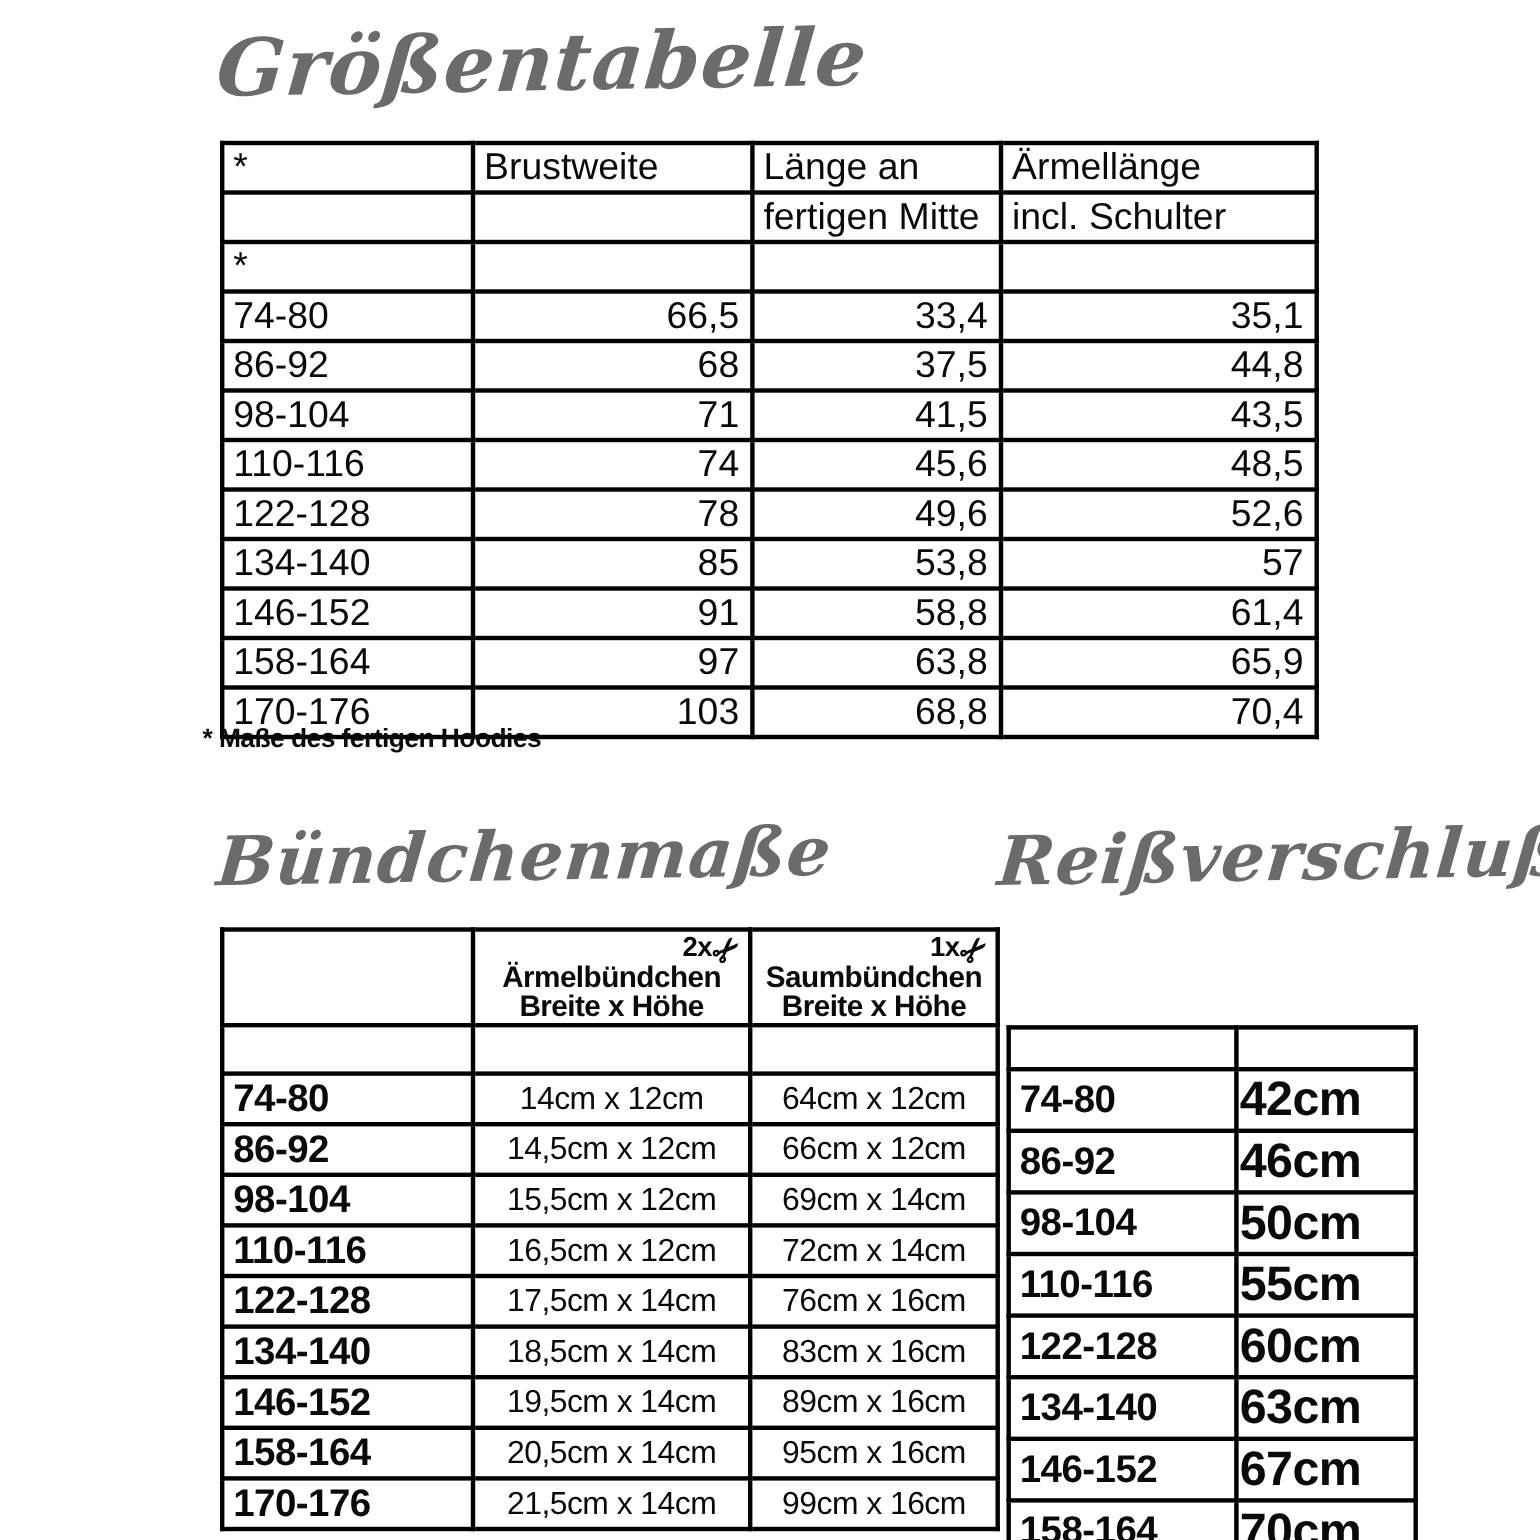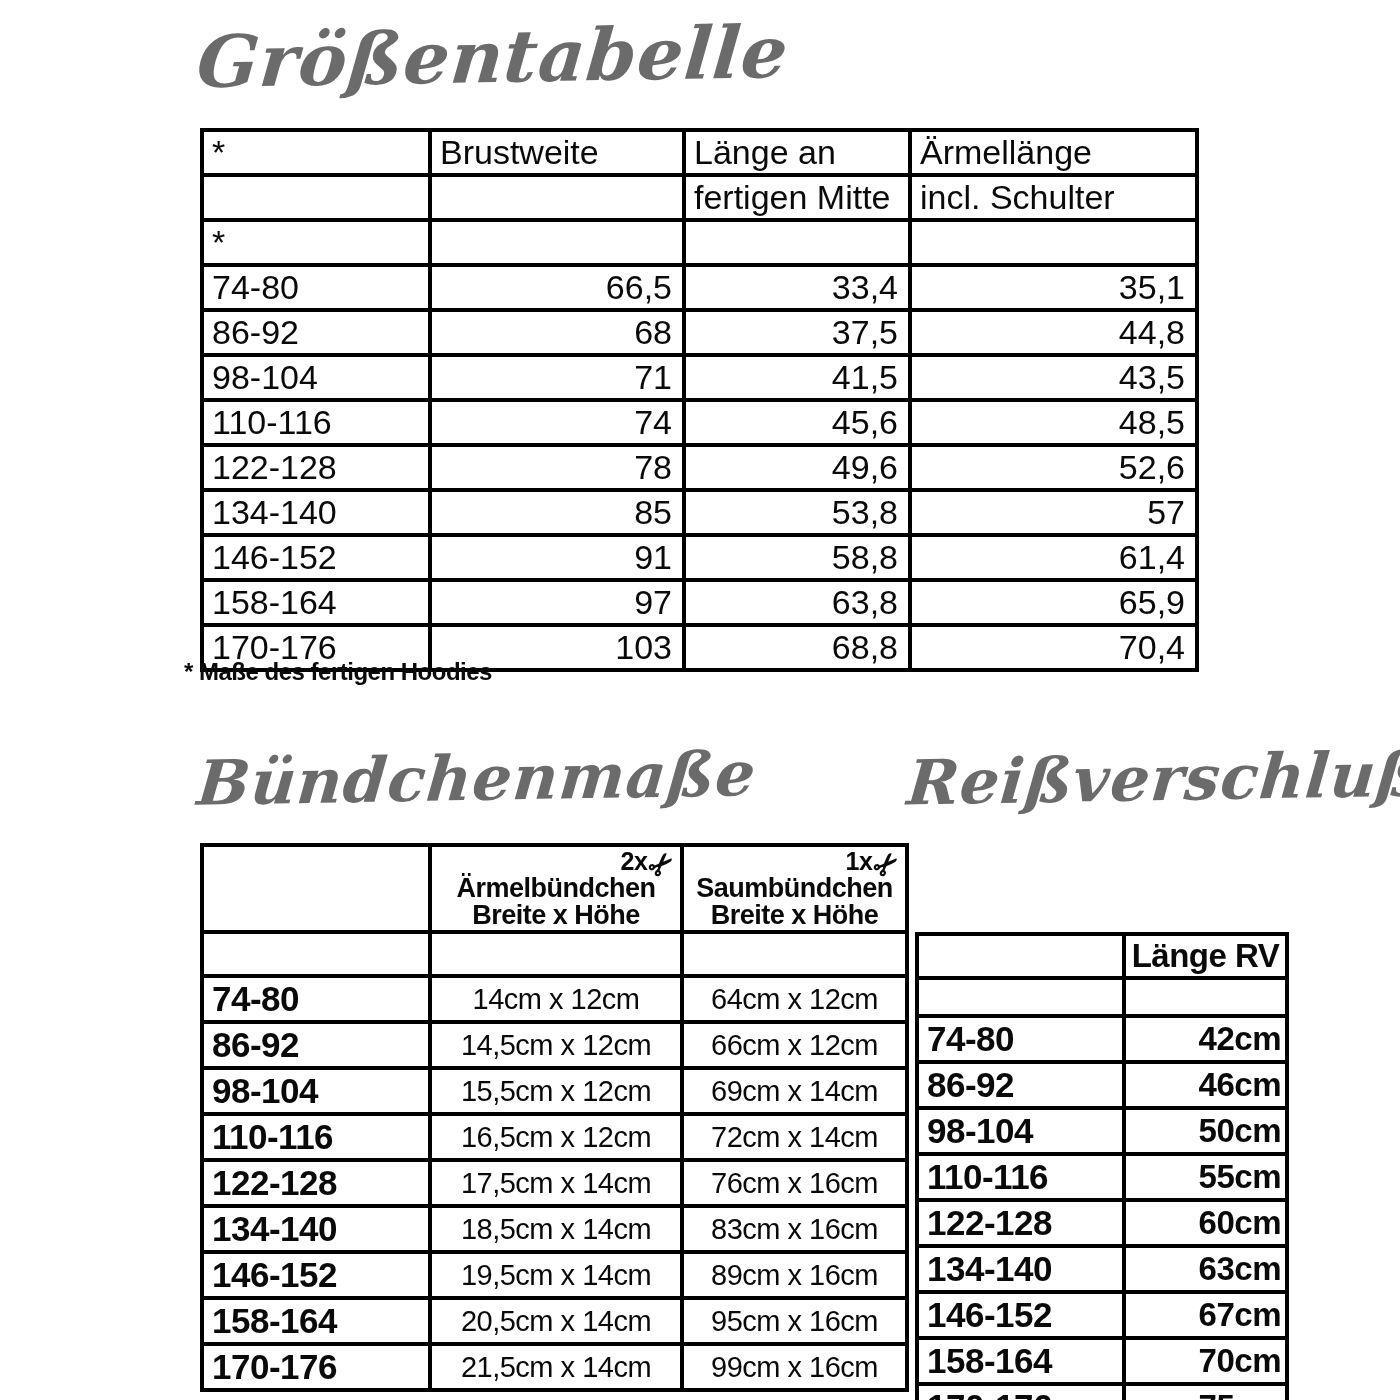--- a/index.html
+++ b/index.html
@@ -25,21 +25,21 @@
 
   
   .main td{font-size:34px;}
   .lbl{text-align:left;padding-left:8px;}
   .num{text-align:right;padding-right:10px;}
 
   
   .cuff td, .rv td{letter-spacing:-0.5px;}
   .cuff .lbl, .rv .lbl{font-size:35px;font-weight:bold;padding-left:8px;}
   .cuff .val{text-align:center;font-weight:normal;font-size:29px;}
-  .rv .val{text-align:right;font-weight:bold;font-size:33px;padding-right:4px;}
+  .rv .val{text-align:left;font-weight:bold;font-size:44px;padding-right:4px;}
   .rv .hdr{text-align:center;font-weight:bold;font-size:33px;}
   td.ghost{border:none;}
 
   .hdrbox{padding:1px 4px;font-weight:bold;font-size:27px;line-height:27px;vertical-align:top;}
   .cutline{text-align:right;padding-right:2px;font-size:25px;}
   .hname,.hdims{text-align:center;}
   .scissors{display:inline-block;transform:rotate(-45deg);font-size:30px;line-height:20px;margin-left:2px;vertical-align:-5px;}
 
   #footnote{
     position:absolute;left:184px;top:658px;
@@ -211,24 +211,20 @@
   </tr>
 </tbody>
   </table>
 
 <table class="t rv" style="left:915px;top:932px;">
   <colgroup>
       <col style="width:207px">
       <col style="width:163px">
     </colgroup>
   <tbody>
-      <tr style="height:44px">
-    <td></td>
-    <td class="hdr">Länge RV</td>
-  </tr>
   <tr style="height:38px">
     <td></td>
     <td></td>
   </tr>
   <tr style="height:40px">
     <td class="lbl">74-80</td>
     <td class="val">42cm</td>
   </tr>
   <tr style="height:40px">
     <td class="lbl">86-92</td>

